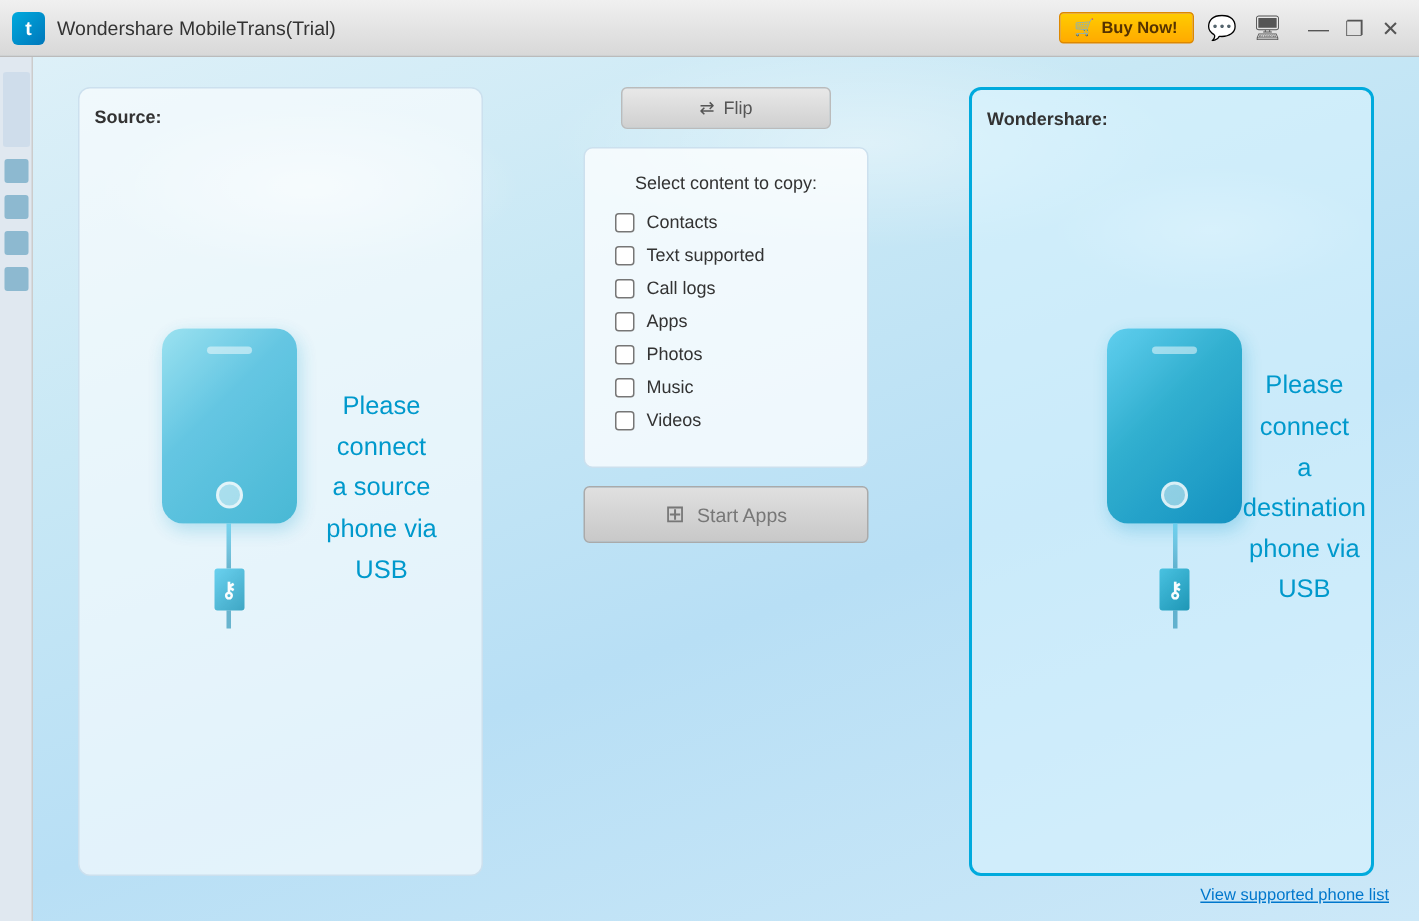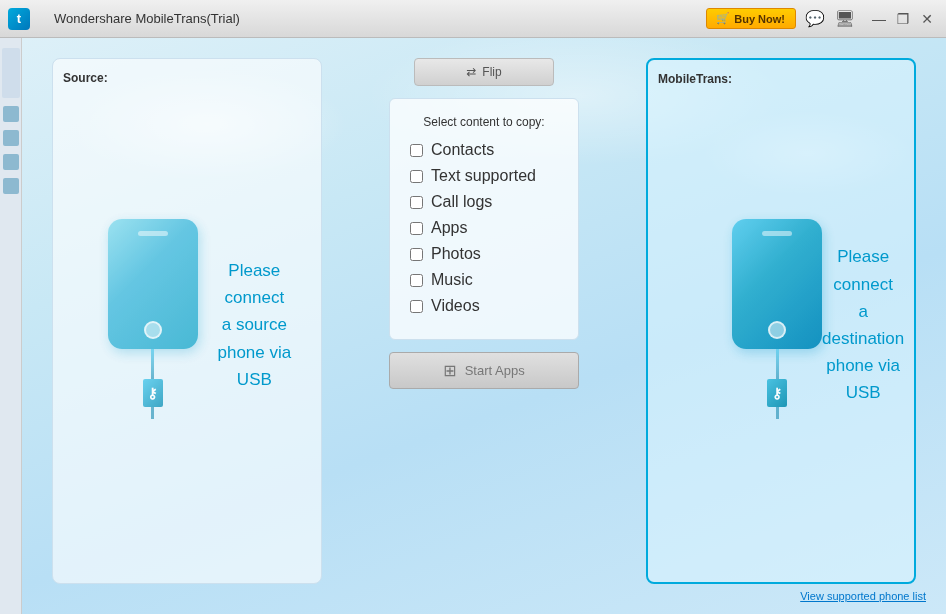--- a/index.html
+++ b/index.html
@@ -30,21 +30,20 @@
       border-radius: 4px;
       display: flex; align-items: center; justify-content: center;
       color: white; font-weight: bold; font-size: 13px;
       margin-right: 8px;
       flex-shrink: 0;
     }
     .titlebar-title {
       font-size: 13px;
       color: #333;
       flex: 1;
-      margin-left: 16px;
     }
     .titlebar-actions {
       display: flex;
       align-items: center;
       gap: 8px;
     }
     .buy-now-btn {
       background: linear-gradient(to bottom, #ffcc00, #ffaa00);
       border: 1px solid #dd8800;
       border-radius: 3px;
@@ -251,21 +250,21 @@
       gap: 8px;
       margin-bottom: 8px;
     }
     .checkbox-item input[type="checkbox"] {
       width: 13px;
       height: 13px;
       cursor: pointer;
       accent-color: #0099cc;
     }
     .checkbox-label {
-      font-size: 16px;
+      font-size: 12px;
       color: #333;
     }
 
     
     .start-copy-btn {
       background: linear-gradient(to bottom, #e0e0e0, #c8c8c8);
       border: 1px solid #aaa;
       border-radius: 4px;
       padding: 8px 0;
       font-size: 13px;
@@ -415,21 +414,21 @@
         </div>
       </div>
 
       <button class="start-copy-btn" disabled="">
         <span class="start-copy-icon">⊞</span>
         <span>Start Apps</span>
       </button>
     </div>
 
     <div class="device-panel destination">
-      <div class="panel-label">MobileTrans:</div>
+      <div class="panel-label">Wondershare:</div>
       <div class="phone-illustration">
         <div class="phone-body" style="background: linear-gradient(135deg, #55ccee 0%, #22aacc 40%, #0088bb 100%); opacity:0.9;">
           <div class="phone-speaker"></div>
           <div class="phone-home"></div>
         </div>
         <div class="usb-cable">
           <div class="usb-line"></div>
           <div class="usb-connector" style="background: linear-gradient(135deg, #33bbdd, #0088aa);">
             <span class="usb-symbol">⚷</span>
           </div>

